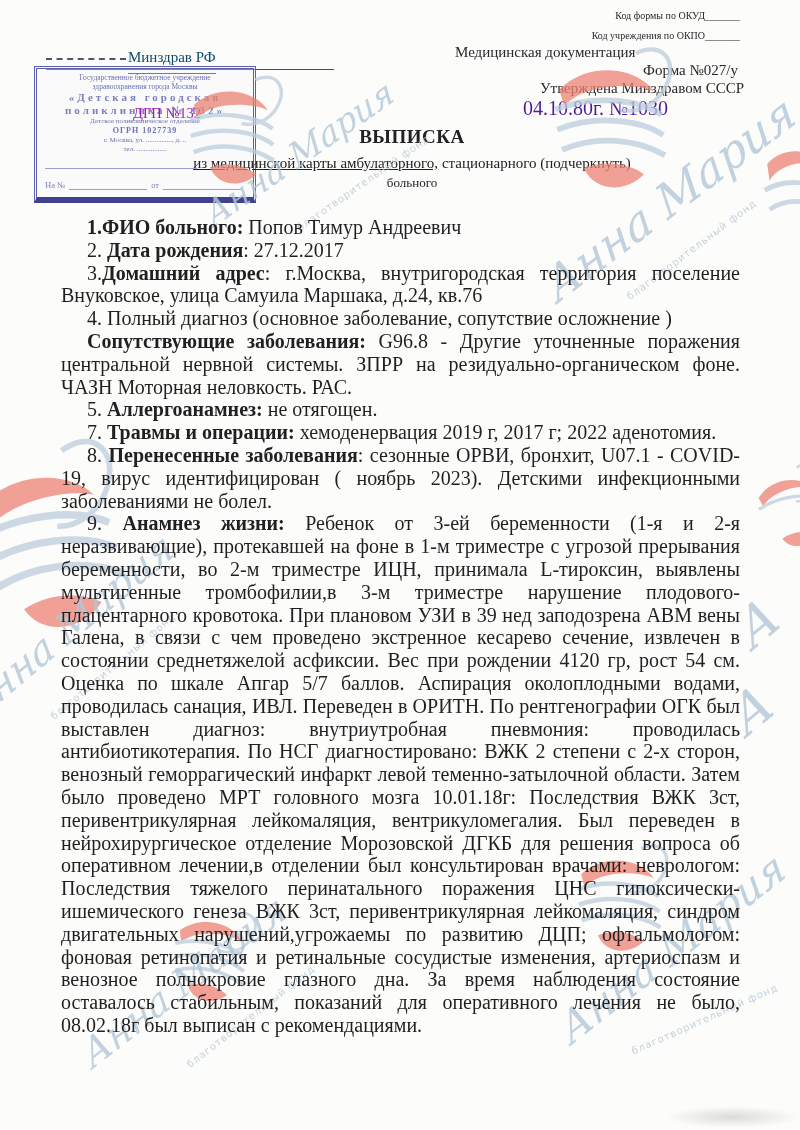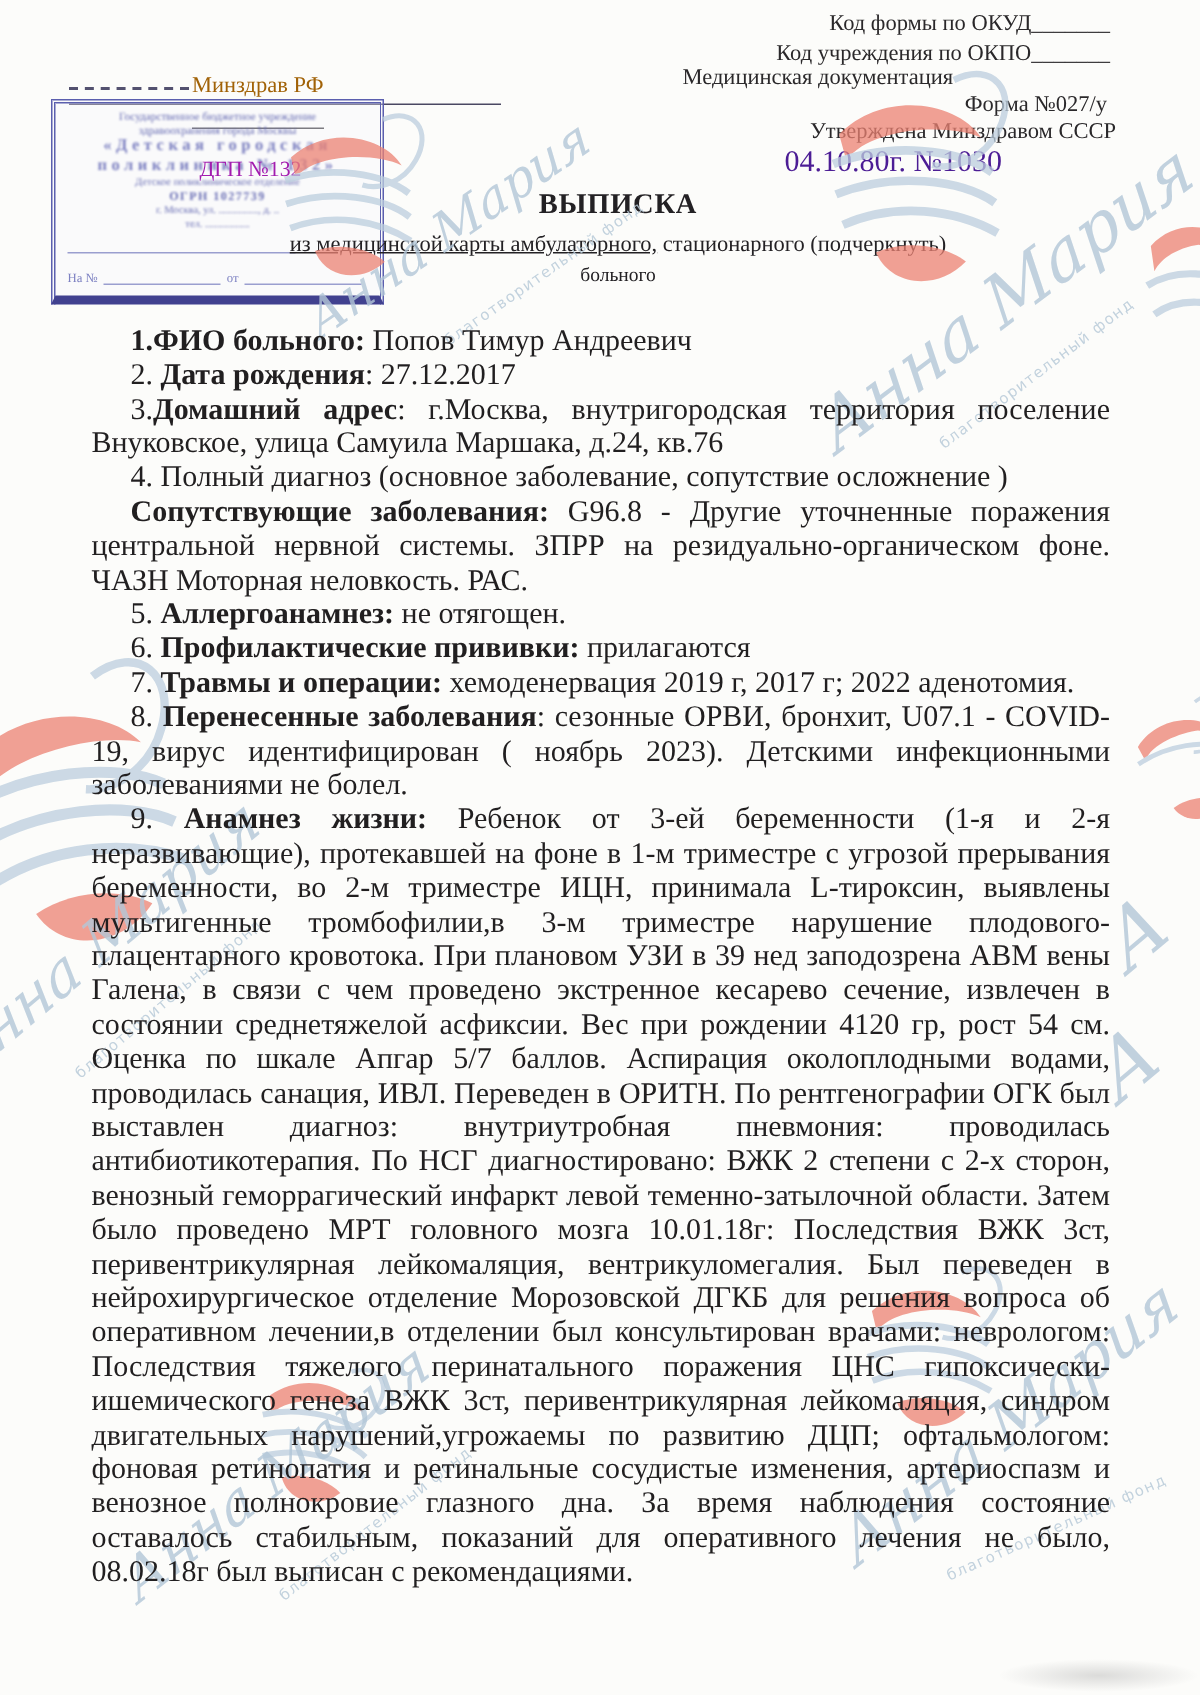--- a/index.html
+++ b/index.html
@@ -3,26 +3,26 @@
 <meta charset="utf-8">
 <style>
   html,body{margin:0;padding:0;background:#e9e9e9;}
   .page{
     position:relative;width:800px;height:1130px;margin:0 auto;
     background:#fcfcfa;overflow:hidden;
     font-family:"Liberation Serif","DejaVu Serif",serif;
     color:#211f20;
   }
   
-  .hdr-codes{position:absolute;top:6px;right:60px;text-align:right;font-size:15px;line-height:20px;color:#2a282a;}
+  .hdr-codes{position:absolute;top:6px;right:60px;text-align:right;font-size:10px;line-height:20px;color:#2a282a;}
   .hdr-meddoc{position:absolute;top:44px;left:455px;font-size:15px;color:#2a282a;}
   .hdr-form{position:absolute;top:62px;right:62px;font-size:15px;color:#2a282a;margin-left:15px;}
   .hdr-approved{position:absolute;top:80px;right:56px;font-size:15px;color:#2a282a;}
   .hdr-approved-date{position:absolute;top:97px;left:523px;font-size:20px;color:#4c1d95;text-align:center;}
-  .hdr-ministry{position:absolute;top:49px;left:128px;font-size:15px;color:#a16207;border-bottom:1.5px solid #3b3940;padding-bottom:19px;}
+  .hdr-ministry{position:absolute;top:49px;left:128px;font-size:15px;color:#0c4a6e;border-bottom:1.5px solid #3b3940;padding-bottom:7px;}
   .hdr-ministry-dash{position:absolute;top:58px;left:46px;width:80px;border-top:2px dashed #53516f;}
   .hdr-ministry-line{position:absolute;top:69px;left:46px;width:288px;border-top:1.5px solid #4a4862;}
   
   .stamp{
     position:absolute;left:34px;top:66px;width:216px;height:128px;
     border:3px double #5b5fae;border-bottom:6px solid #41418f;
     background:rgba(246,246,252,.35);
   }
   .stamp-blur{position:absolute;left:0;right:0;top:4px;text-align:center;filter:blur(.7px);color:#6a6fb5;}
   .stamp-org{font-size:7.5px;line-height:9px;}
@@ -185,20 +185,19 @@
     <div class="title-sub3">больного</div>
   </div>
 
   <div class="body-text">
       <p><span class="b">1.ФИО больного: </span><span class="r">Попов Тимур Андреевич</span></p>
       <p><span class="r">2. </span><span class="b">Дата рождения</span><span class="r">: 27.12.2017</span></p>
       <p><span class="r">3.</span><span class="b">Домашний адрес</span><span class="r">: г.Москва, внутригородская территория поселение Внуковское, улица Самуила Маршака, д.24, кв.76</span></p>
       <p><span class="r">4. Полный диагноз (основное заболевание, сопутствие осложнение )</span></p>
       <p><span class="b">Сопутствующие заболевания: </span><span class="r">G96.8 - Другие уточненные поражения центральной нервной системы. ЗПРР на резидуально-органическом фоне. ЧАЗН Моторная неловкость. РАС.</span></p>
       <p><span class="r">5. </span><span class="b">Аллергоанамнез:</span><span class="r"> не отягощен.</span></p>
-      <p><span class="r">6. </span><span class="b">Профилактические прививки:</span><span class="r"> прилагаются</span></p>
       <p><span class="r">7. </span><span class="b">Травмы и операции:</span><span class="r"> хемоденервация 2019 г, 2017 г; 2022 аденотомия.</span></p>
       <p><span class="r">8. </span><span class="b">Перенесенные заболевания</span><span class="r">: сезонные ОРВИ, бронхит, U07.1 - COVID-19, вирус идентифицирован ( ноябрь 2023). Детскими инфекционными заболеваниями не болел.</span></p>
       <p><span class="r">9. </span><span class="b">Анамнез жизни:</span><span class="r"> Ребенок от 3-ей беременности (1-я и 2-я неразвивающие), протекавшей на фоне в 1-м триместре с угрозой прерывания беременности, во 2-м триместре ИЦН, принимала L-тироксин, выявлены мультигенные тромбофилии,в 3-м триместре нарушение плодового-плацентарного кровотока. При плановом УЗИ в 39 нед заподозрена АВМ вены Галена, в связи с чем проведено экстренное кесарево сечение, извлечен в состоянии среднетяжелой асфиксии. Вес при рождении 4120 гр, рост 54 см. Оценка по шкале Апгар 5/7 баллов. Аспирация околоплодными водами, проводилась санация, ИВЛ. Переведен в ОРИТН. По рентгенографии ОГК был выставлен диагноз: внутриутробная пневмония: проводилась антибиотикотерапия. По НСГ диагностировано: ВЖК 2 степени с 2-х сторон, венозный геморрагический инфаркт левой теменно-затылочной области. Затем было проведено МРТ головного мозга 10.01.18г: Последствия ВЖК 3ст, перивентрикулярная лейкомаляция, вентрикуломегалия. Был переведен в нейрохирургическое отделение Морозовской ДГКБ для решения вопроса об оперативном лечении,в отделении был консультирован врачами: неврологом: Последствия тяжелого перинатального поражения ЦНС гипоксически-ишемического генеза ВЖК 3ст, перивентрикулярная лейкомаляция, синдром двигательных нарушений,угрожаемы по развитию ДЦП; офтальмологом: фоновая ретинопатия и ретинальные сосудистые изменения, артериоспазм и венозное полнокровие глазного дна. За время наблюдения состояние оставалось стабильным, показаний для оперативного лечения не было, 08.02.18г был выписан с рекомендациями.</span></p>
     </div>
 
   <div class="smudge"></div>
 </div>
 
 </body></html>

